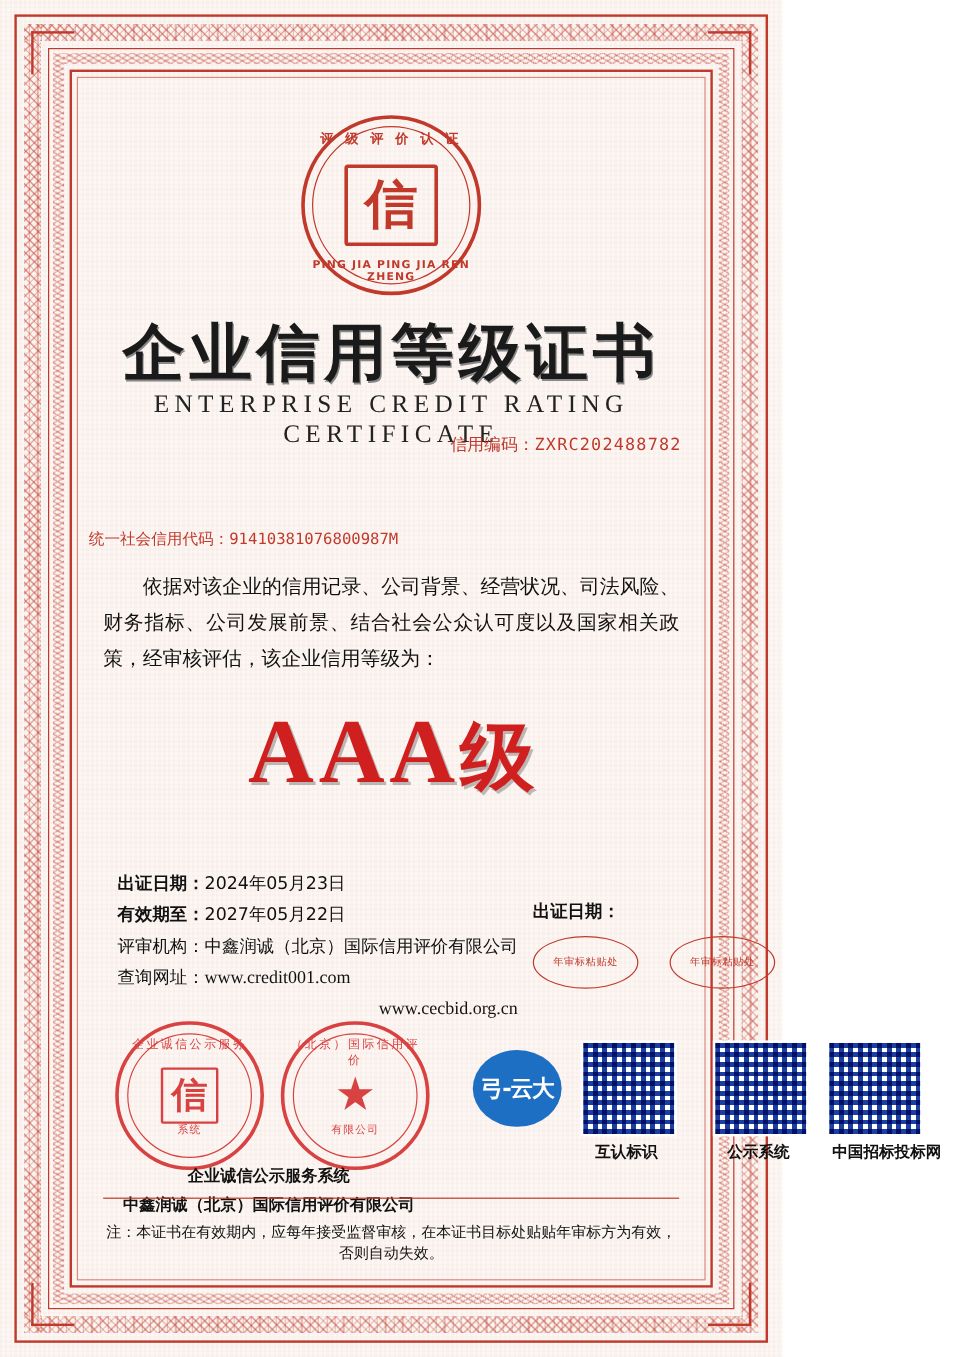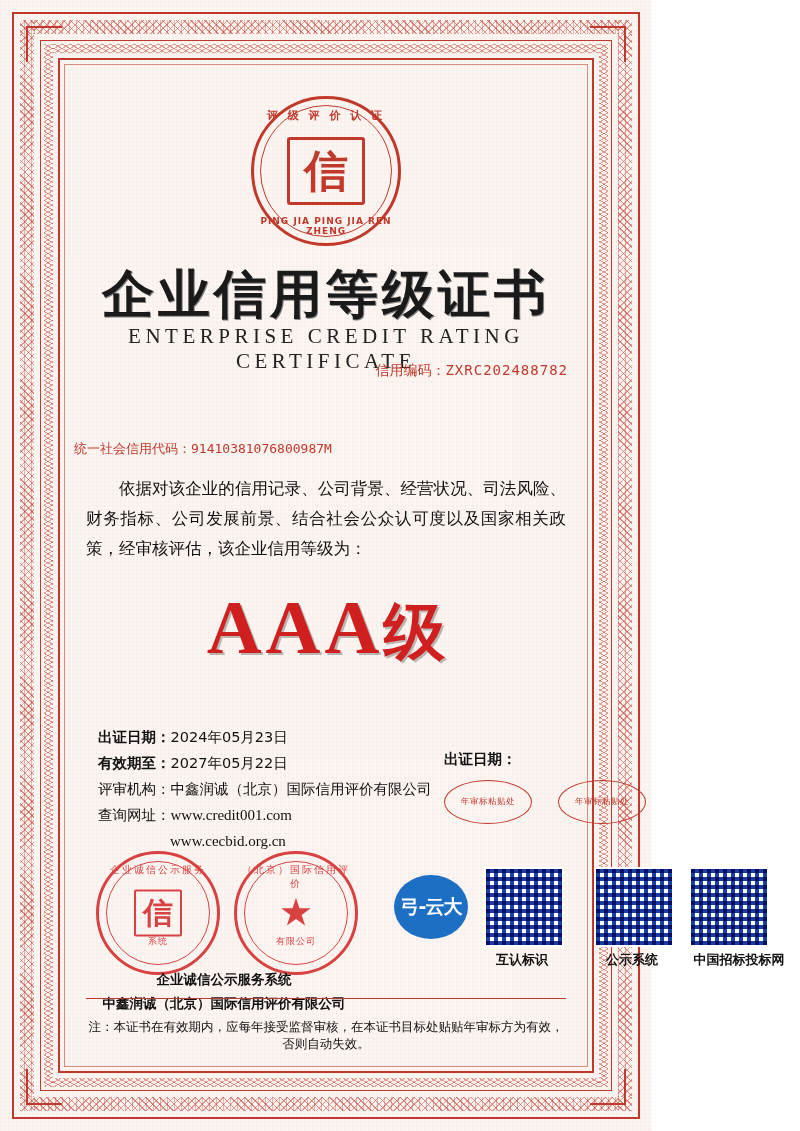--- a/index.html
+++ b/index.html
@@ -157,21 +157,21 @@
 
   
   .info{
     position:absolute;top:650px;left:24px;
     font-family:"DejaVu Sans", sans-serif;
     font-size:14.5px;color:#111;line-height:26px;
   }
   .info .row{white-space:nowrap;}
   .info .lbl{font-weight:bold;}
   .info .url{font-family:"Liberation Serif", serif;font-size:15px;}
-  .info .url-indent{padding-left:72px;}
+  .info .url-indent{padding-left:72px;text-align:right;}
 
   .annual{
     position:absolute;top:676px;left:370px;
     font-family:"DejaVu Sans", sans-serif;
     font-size:14.5px;color:#111;font-weight:bold;
   }
   .annual-slots{
     position:absolute;top:706px;left:370px;display:flex;gap:26px;
   }
   .slot{

